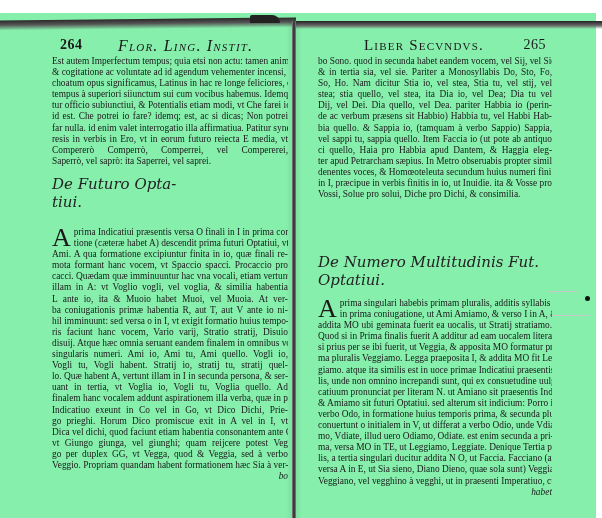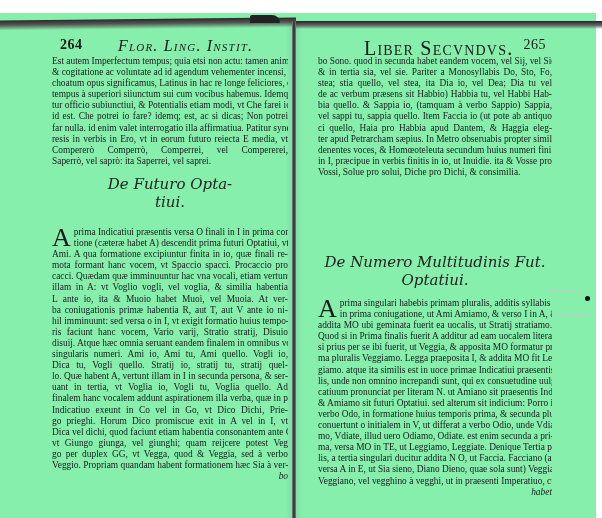--- a/index.html
+++ b/index.html
@@ -20,29 +20,29 @@
   .speck-line { position:absolute; height:1px; background:#c8c8c8; }
 
   .page { position:absolute; top:0; }
   .page.left { left:52px; width:236px; }
   .page.right { left:318px; width:234px; }
 
   .running-head { position:absolute; top:24px; width:100%; height:16px; font-size:14px; letter-spacing:0.5px; }
   .folio { position:absolute; font-size:14px; font-weight:bold; }
   .left .folio { left:8px; top:0; }
   .left .head-title { position:absolute; left:66px; top:0; font-variant:small-caps; font-size:16px; letter-spacing:1.2px;font-style:italic; }
-  .right .head-title { position:absolute; left:46px; top:0; font-variant:small-caps; font-size:20px; letter-spacing:1.2px; }
+  .right .head-title { position:absolute; left:46px; top:0; font-variant:small-caps; font-size:15px; letter-spacing:1.2px; }
   .right .folio { right:6px; top:0; font-weight:normal; }
 
   .block { position:absolute; width:100%; }
   .line { display:block; white-space:nowrap; overflow:hidden; font-size:9.4px; line-height:11.1px; text-align:justify; text-align-last:justify; }
   .line.last { text-align-last:left; }
   .line.end-right { text-align-last:right; }
 
-  .section-heading { position:absolute; width:100%; text-align:center; font-style:italic; font-size:15px; line-height:18px; color:#222; font-family:"DejaVu Serif",serif; }
+  .section-heading { position:absolute; width:100%; font-style:italic; font-size:15px; line-height:18px; color:#222; font-family:"DejaVu Serif",serif; }
   .dropcap { float:left; font-size:26px; line-height:20px; margin:1px 3px 0 0; font-family:"Liberation Serif",serif; }
   .para-with-cap .line { overflow:hidden; }
 </style>
 </head>
 <body>
 
 <div class="spread">
   <div class="top-edge-left"></div>
   <div class="top-notch"></div>
   <div class="top-edge-right"></div>
@@ -84,21 +84,21 @@
       <span class="line">Ami. A qua formatione excipiuntur finita in io, quæ finali re-</span>
       <span class="line">mota formant hanc vocem, vt Spaccio spacci. Procaccio pro</span>
       <span class="line">cacci. Quædam quæ imminuuntur hac vna vocali, etiam vertunt</span>
       <span class="line">illam in A: vt Voglio vogli, vel voglia, &amp; similia habentia</span>
       <span class="line">L ante io, ita &amp; Muoio habet Muoi, vel Muoia. At ver-</span>
       <span class="line">ba coniugationis primæ habentia R, aut T, aut V ante io ni-</span>
       <span class="line">hil imminuunt: sed versa o in I, vt exigit formatio huius tempo-</span>
       <span class="line">ris faciunt hanc vocem, Vario varij, Stratio stratij, Disuio</span>
       <span class="line">disuij. Atque hæc omnia seruant eandem finalem in omnibus vocibus</span>
       <span class="line">singularis numeri. Ami io, Ami tu, Ami quello. Vogli io,</span>
-      <span class="line">Dica tu, Vogli quello. Stratij io, stratij tu, stratij quel-</span>
+      <span class="line">Vogli tu, Vogli habent. Stratij io, stratij tu, stratij quel-</span>
       <span class="line">lo. Quæ habent A, vertunt illam in I in secunda persona, &amp; ser-</span>
       <span class="line">uant in tertia, vt Voglia io, Vogli tu, Voglia quello. Ad</span>
       <span class="line">finalem hanc vocalem addunt aspirationem illa verba, quæ in præsenti</span>
       <span class="line">Indicatiuo exeunt in Co vel in Go, vt Dico Dichi, Prie-</span>
       <span class="line">go prieghi. Horum Dico promiscue exit in A vel in I, vt</span>
       <span class="line">Dica vel dichi, quod faciunt etiam habentia consonantem ante G,</span>
       <span class="line">vt Giungo giunga, vel giunghi; quam reijcere potest Veg</span>
       <span class="line">go per duplex GG, vt Vegga, quod &amp; Veggia, sed à verbo</span>
       <span class="line">Veggio. Propriam quandam habent formationem hæc Sia à ver-</span>
       <span class="line end-right" style="text-align:center;font-style:italic;">bo</span>
@@ -107,21 +107,23 @@
 
   <div class="page right">
     <div class="running-head">
       <span class="head-title">Liber Secvndvs.</span>
       <span class="folio">265</span>
     </div>
 
     <div class="block" style="top:43px;">
       <span class="line">bo Sono. quod in secunda habet eandem vocem, vel Sij, vel Sie,</span>
       <span class="line">&amp; in tertia sia, vel sie. Pariter a Monosyllabis Do, Sto, Fo,</span>
+      <span class="line">So, Ho. Nam dicitur Stia io, vel stea, Stia tu, vel stij, vel</span>
       <span class="line">stea; stia quello, vel stea, ita Dia io, vel Dea; Dia tu vel</span>
+      <span class="line">Dij, vel Dei. Dia quello, vel Dea. pariter Habbia io (perin-</span>
       <span class="line">de ac verbum præsens sit Habbio) Habbia tu, vel Habbi Hab-</span>
       <span class="line">bia quello. &amp; Sappia io, (tamquam à verbo Sappio) Sappia,</span>
       <span class="line">vel sappi tu, sappia quello. Item Faccia io (ut pote ab antiquo</span>
       <span class="line">ci quello, Haia pro Habbia apud Dantem, &amp; Haggia eleg-</span>
       <span class="line">ter apud Petrarcham sæpius. In Metro obseruabis propter similiter ca-</span>
       <span class="line">denentes voces, &amp; Homœoteleuta secundum huius numeri fini om esse</span>
       <span class="line">in I, præcipue in verbis finitis in io, ut Inuidie. ita &amp; Vosse pro</span>
       <span class="line last">Vossi, Solue pro solui, Diche pro Dichi, &amp; consimilia.</span>
     </div>
 

